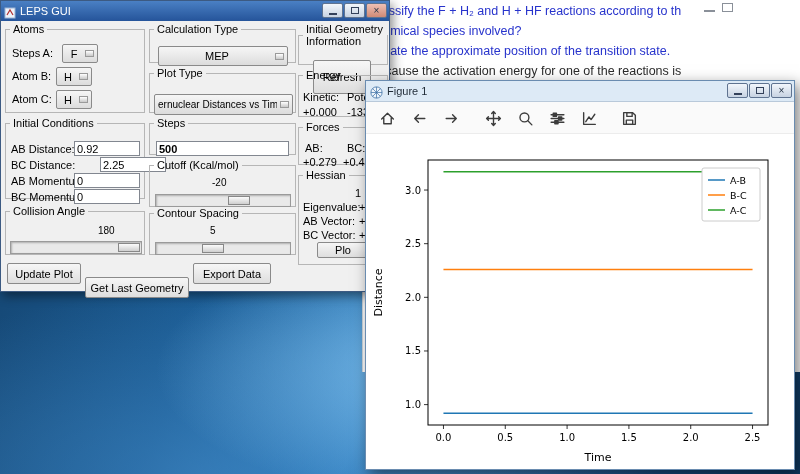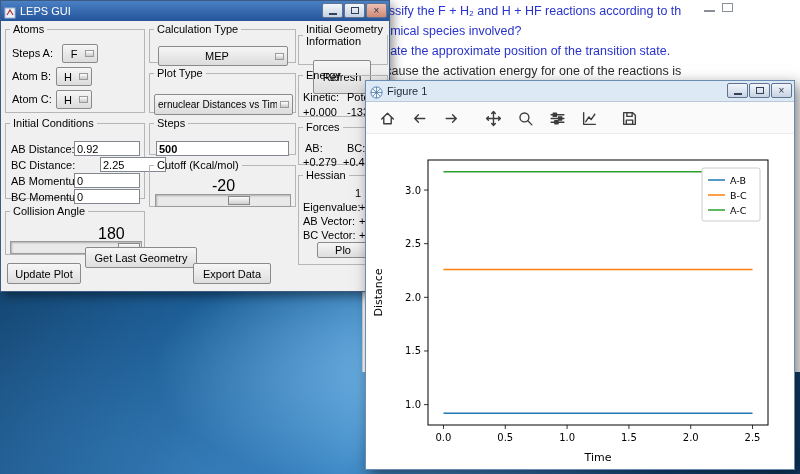--- a/index.html
+++ b/index.html
@@ -55,21 +55,21 @@
     background:linear-gradient(#f6f6f6,#dedede); border:1px solid #8a8a8a; border-radius:2px;
     display:flex; align-items:center; justify-content:center; cursor:default; color:#000; }
 
   .optmenu { position:absolute; font-size:11px; background:linear-gradient(#f6f6f6,#dcdcdc);
     border:1px solid #8a8a8a; border-radius:2px; display:flex; align-items:center;
     padding:0 3px; cursor:default; }
   .optmenu .txt { flex:1; overflow:hidden; white-space:nowrap; text-align:center; }
   .optmenu .ind { width:9px; height:7px; margin-left:3px; flex:0 0 auto;
     background:linear-gradient(#ffffff,#c9c9c9); border:1px solid #9a9a9a; }
 
-  .scale-value { position:absolute; font-size:16px; color:#000; }
+  .scale-value { position:absolute; font-size:10px; color:#000; }
   .trough { position:absolute; height:13px; background:#e9e9e9; border:1px solid #9a9a9a;
     box-shadow:inset 1px 1px 2px rgba(0,0,0,0.25); }
   .thumb { position:absolute; top:1px; width:22px; height:9px;
     background:linear-gradient(#fbfbfb,#cfcfcf); border:1px solid #888; }
 
   
   .fig-window { position:absolute; left:365px; top:80px; width:430px; height:390px; z-index:3;
     background:#ffffff; border:1px solid #6a8cb0; box-shadow:4px 5px 14px rgba(0,0,0,0.5); }
   .fig-titlebar { height:21px; background:rgba(208,226,242,0.72); border-bottom:1px solid #b9c9da;
     color:#1f2a36; }
@@ -257,23 +257,30 @@
       </fieldset>
 
       <fieldset style="left:4px; top:184px; width:140px; height:50px">
         <legend>Collision Angle</legend>
         <span class="scale-value" style="left:92px; top:8px">180</span>
         <div class="trough" style="left:4px; top:24px; width:132px">
           <div class="thumb" style="left:107px"></div>
         </div>
       </fieldset>
 
+      <fieldset style="left:148px; top:186px; width:147px; height:48px">
+        <legend>Contour Spacing</legend>
+        <span class="scale-value" style="left:60px; top:6px">5</span>
+        <div class="trough" style="left:5px; top:23px; width:136px">
+          <div class="thumb" style="left:46px"></div>
+        </div>
+      </fieldset>
 
       <button class="tk-btn" style="left:6px; top:242px; width:74px; height:21px">Update Plot</button>
-      <button class="tk-btn" style="left:84px; top:226px; width:112px; height:21px">Get Last Geometry</button>
+      <button class="tk-btn" style="left:84px; top:256px; width:104px; height:21px">Get Last Geometry</button>
       <button class="tk-btn" style="left:192px; top:242px; width:78px; height:21px">Export Data</button>
     </div>
   </div>
 
   <div class="fig-window">
     <div class="titlebar fig-titlebar">
       <span class="mpl-icon">
         <svg width="13" height="13" viewBox="0 0 13 13">
             <circle cx="6.5" cy="6.5" r="5.6" fill="#eef4fa" stroke="#3b6ea5" stroke-width="0.8"></circle>
             <path d="M6.5 1 V12 M1 6.5 H12 M2.6 2.6 L10.4 10.4 M10.4 2.6 L2.6 10.4" stroke="#3b6ea5" stroke-width="0.7"></path>

